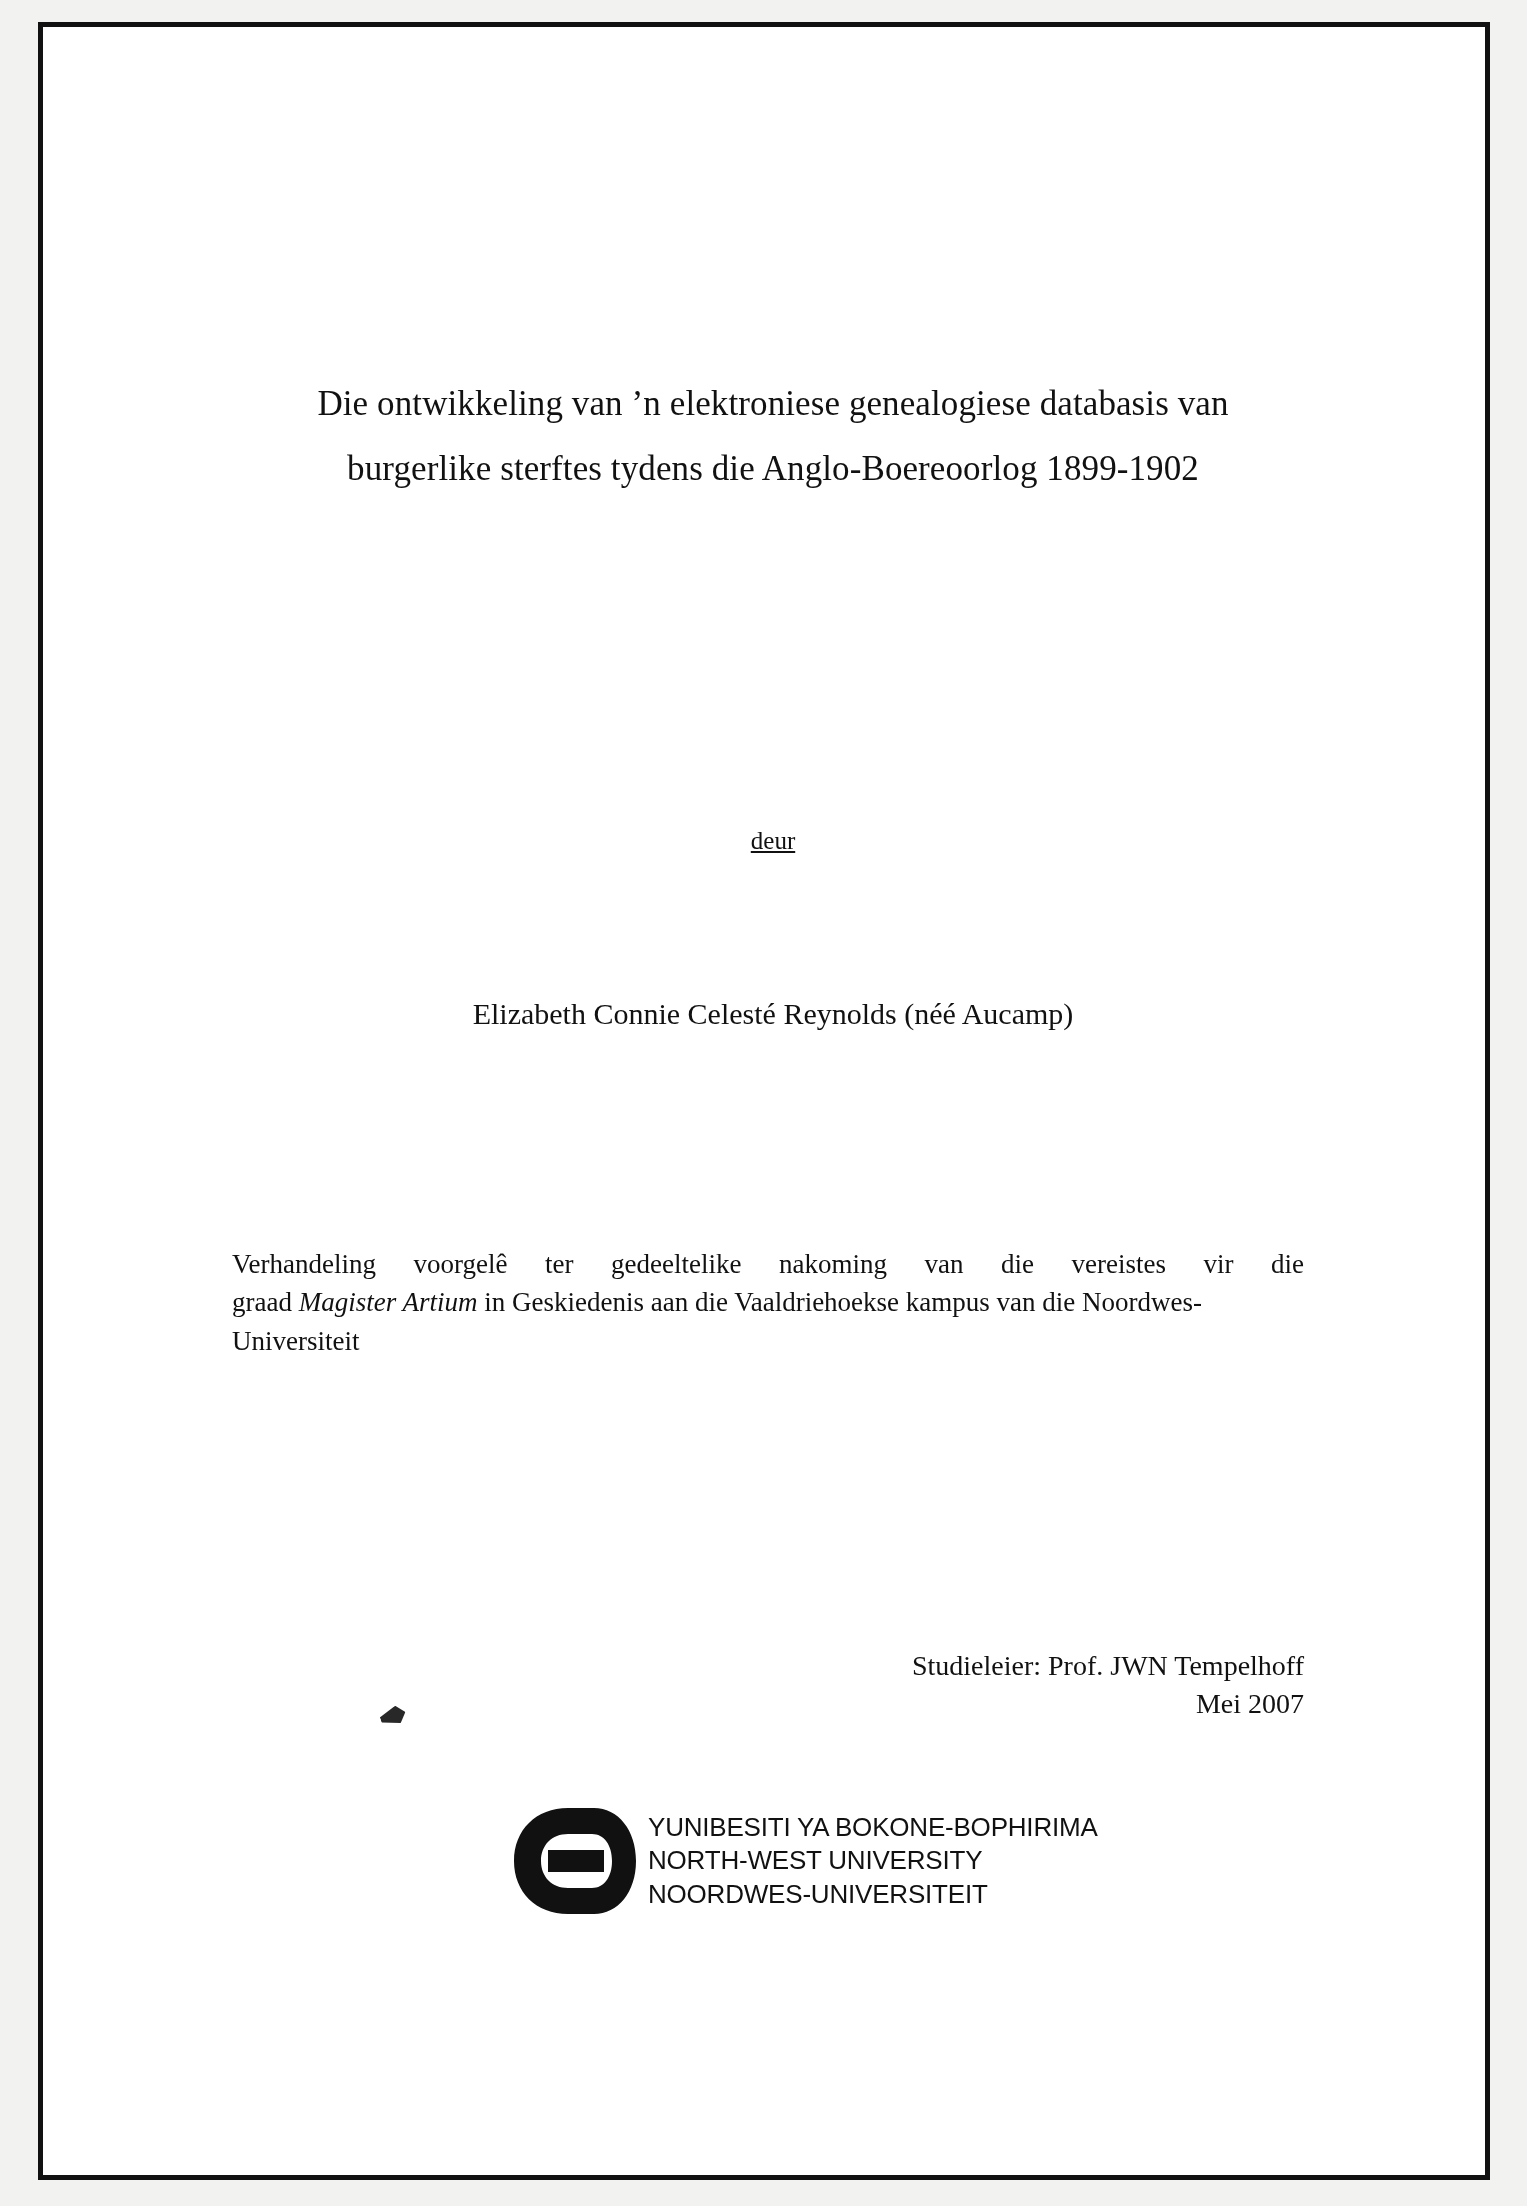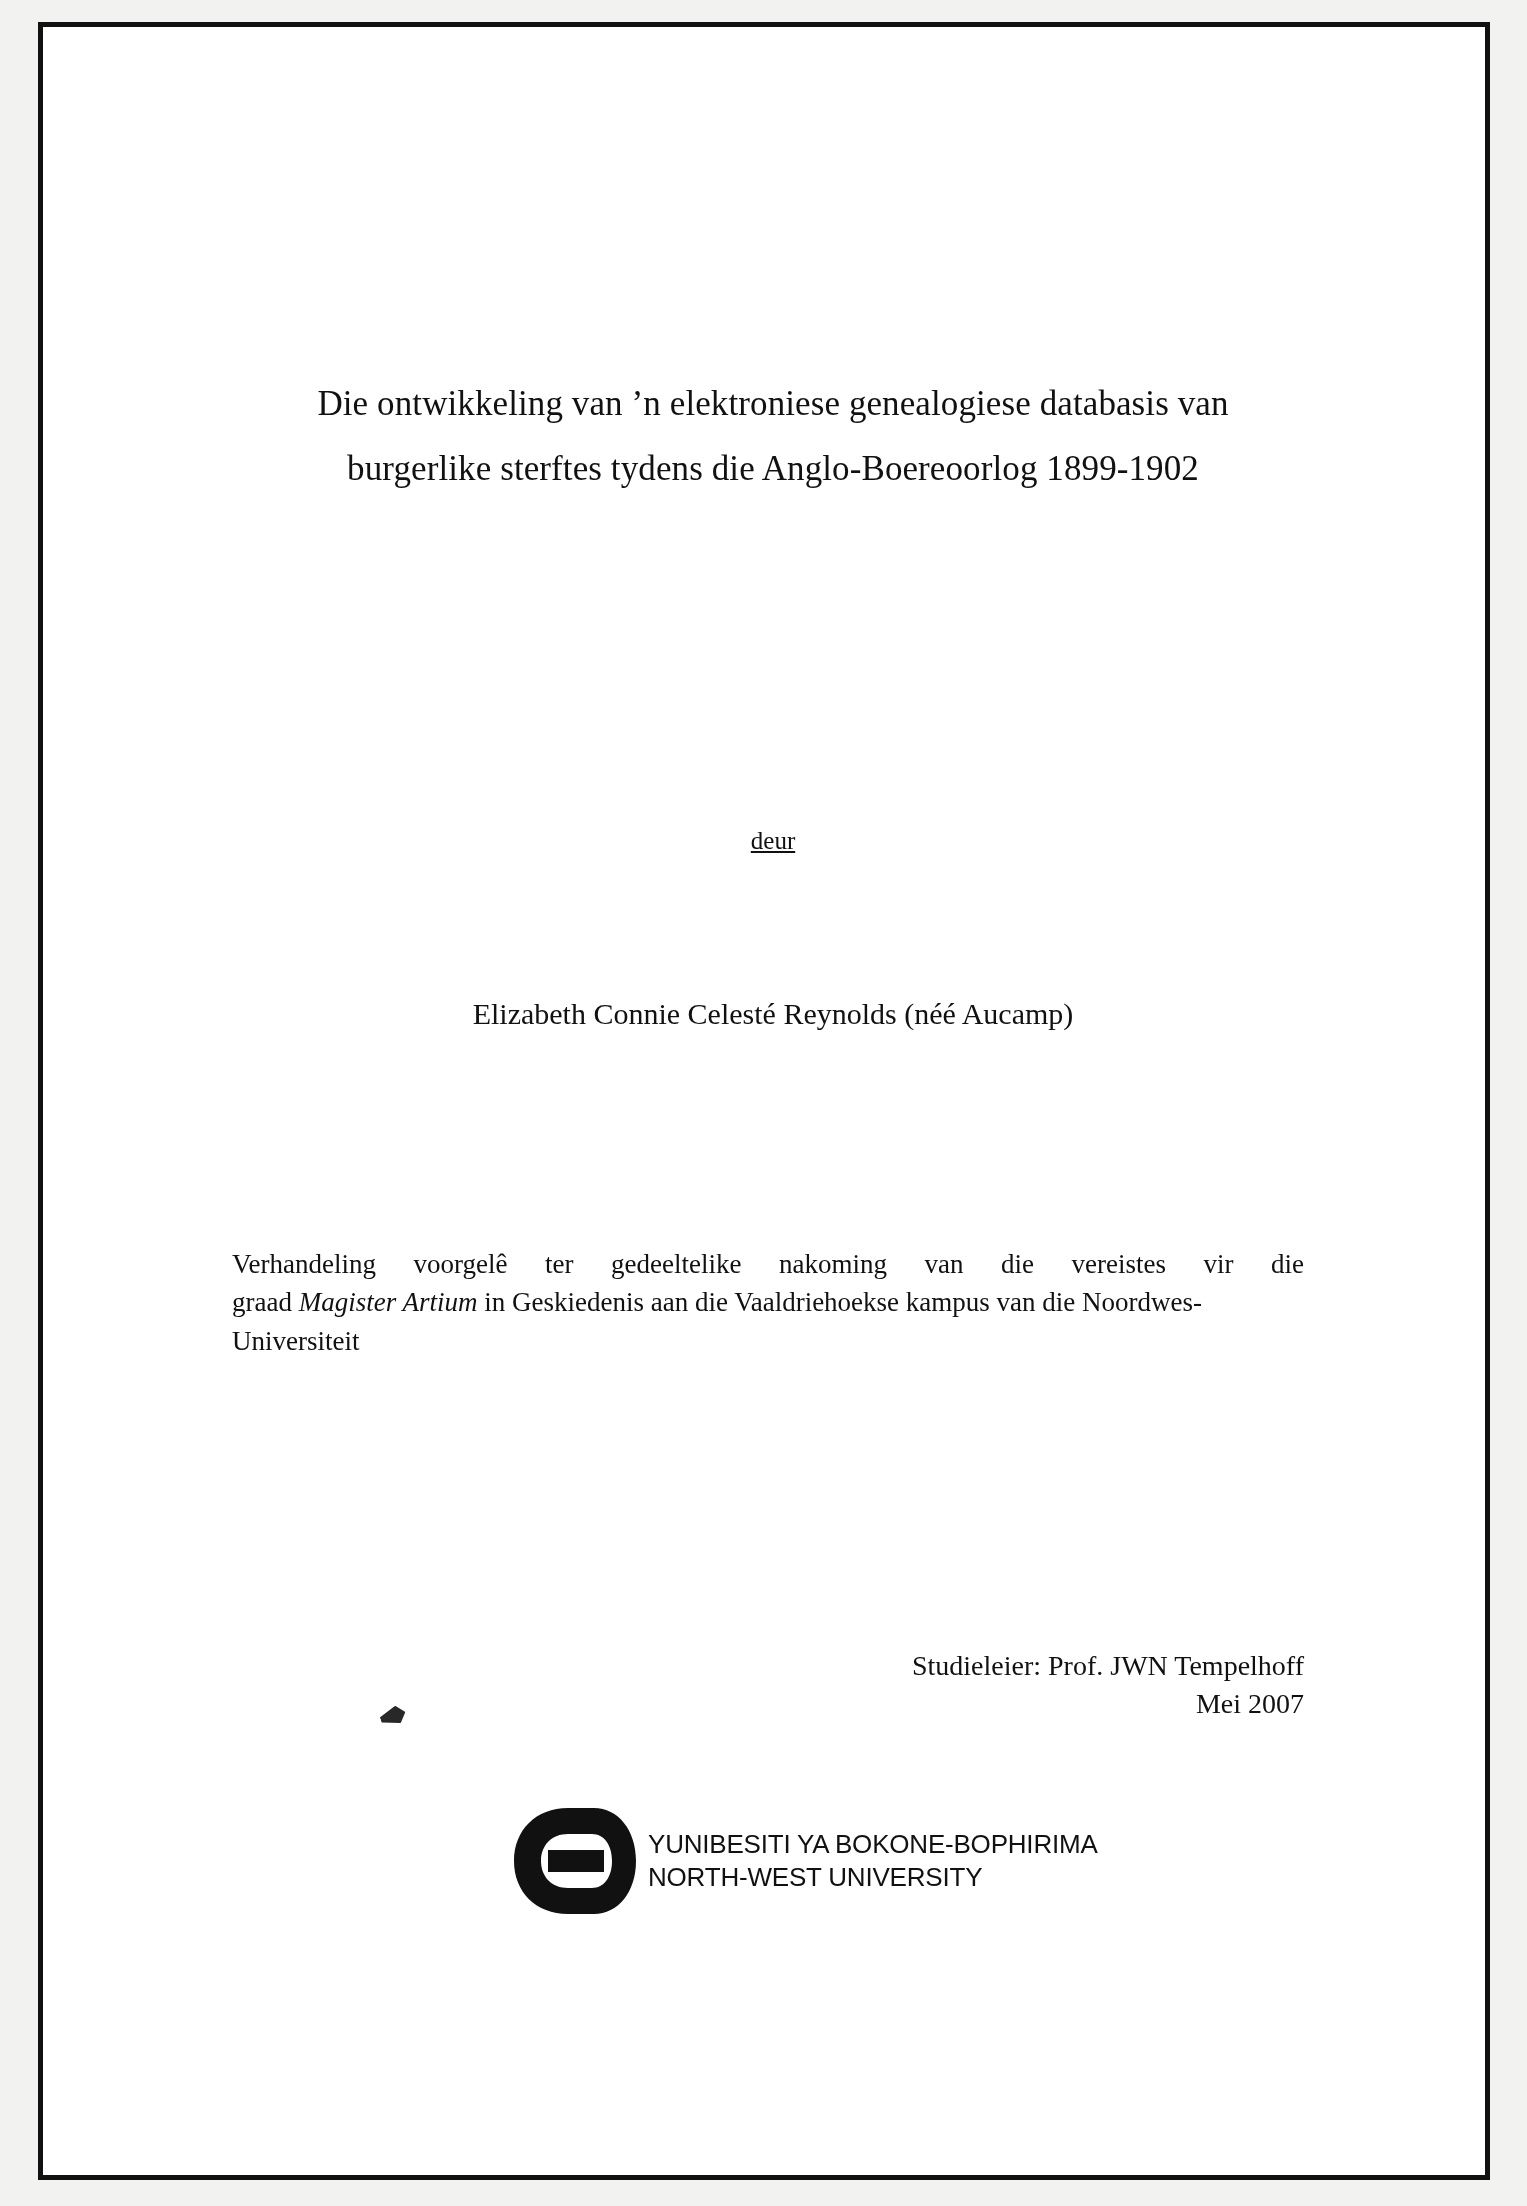--- a/index.html
+++ b/index.html
@@ -191,20 +191,21 @@
               <svg width="128" height="118" viewBox="0 0 128 118" xmlns="http://www.w3.org/2000/svg">
 
                 <path fill="#111111" d="M60 6 C28 6 6 28 6 59 C6 90 28 112 60 112 L82 112 L82 86 L60 86 C44 86 33 75 33 59 C33 43 44 32 60 32 L82 32 L82 6 Z"></path>
                 <path fill="#111111" d="M70 6 L70 32 L84 32 C96 32 104 43 104 59 C104 75 96 86 84 86 L70 86 L70 112 L86 112 C110 112 128 90 128 59 C128 28 110 6 86 6 Z"></path>
                 <rect fill="#111111" x="40" y="48" width="56" height="22"></rect>
               </svg>
             </div>
             <div class="logo-text">
               <span>YUNIBESITI YA BOKONE-BOPHIRIMA</span>
               <span>NORTH-WEST UNIVERSITY</span>
+              <span>NOORDWES-UNIVERSITEIT</span>
             </div>
           </div>
         </div>
 
       </div>
     </div>
   </div>
 </div>
 
 </body></html>

